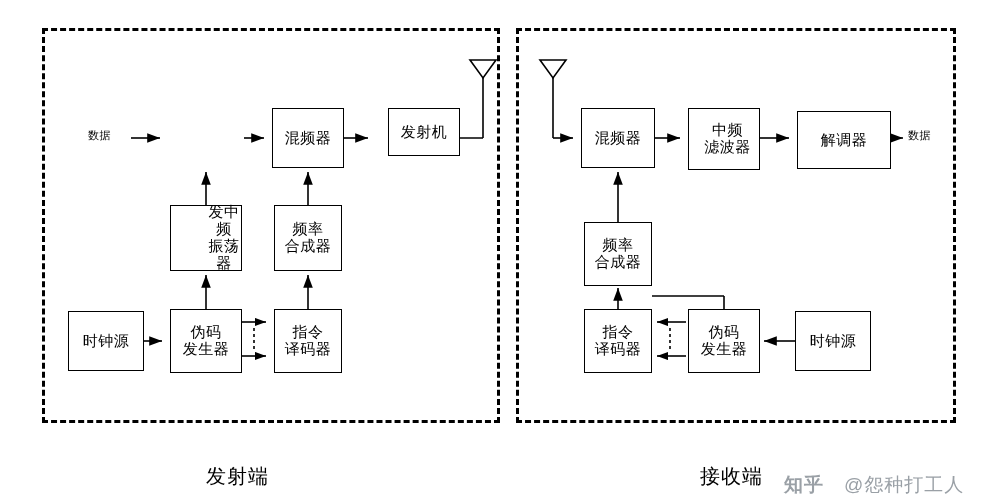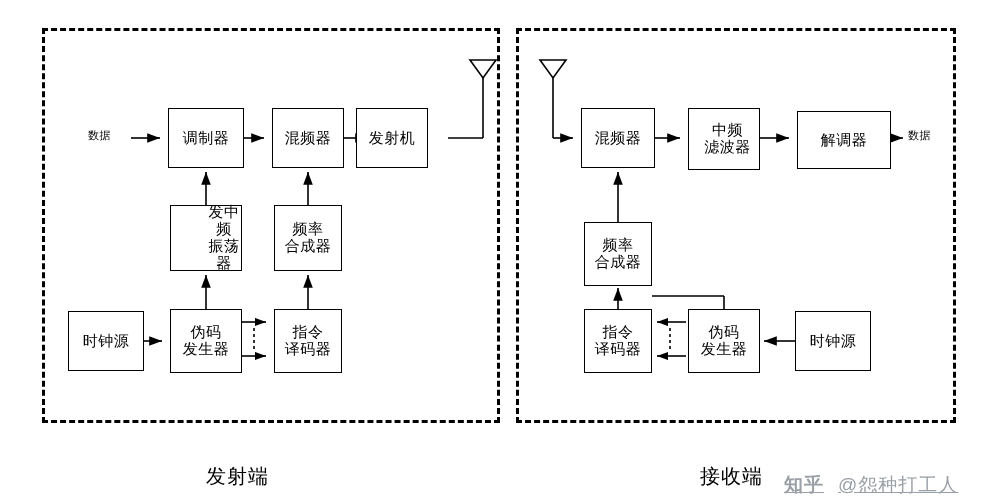--- a/index.html
+++ b/index.html
@@ -52,22 +52,21 @@
     letter-spacing: 1px;
   }
   .watermark {
     position: absolute;
     font-size: 19px;
     color: #9aa0a6;
     white-space: nowrap;
     letter-spacing: 1px;
     display: flex;
     align-items: center;
-    gap: 14px;
-    text-decoration: underline;
+    gap: 20px;
   }
   .wm-logo {
     font-size: 19px;
     color: #9aa0a6;
     font-weight: bold;
   }
   svg.wires {
     position: absolute;
     left: 0;
     top: 0;
@@ -134,23 +133,22 @@
 
       <line x1="686" y1="322" x2="657" y2="322" marker-end="url(#arrowsm)"></line>
       <line x1="686" y1="356" x2="657" y2="356" marker-end="url(#arrowsm)"></line>
       <line x1="670" y1="328" x2="670" y2="350" stroke-dasharray="3,3"></line>
 
       <line x1="724" y1="309" x2="724" y2="296"></line>
       <line x1="724" y1="296" x2="652" y2="296"></line>
     </g>
   </svg>
 
-  <div class="box" style="left:168px; top:108px; width:76px; height:60px;">调制器</div>
   <div class="box" style="left:272px; top:108px; width:72px; height:60px;">混频器</div>
-  <div class="box" style="left:356px; top:108px; width:72px; height:60px;">发射机</div>
+  <div class="box" style="left:388px; top:108px; width:72px; height:48px;">发射机</div>
   <div class="box" style="left:170px; top:205px; width:72px; height:66px;padding-left:36px;">发中频
 振荡器</div>
   <div class="box" style="left:274px; top:205px; width:68px; height:66px;">频率
 合成器</div>
   <div class="box" style="left:68px; top:311px; width:76px; height:60px;">时钟源</div>
   <div class="box" style="left:170px; top:309px; width:72px; height:64px;">伪码
 发生器</div>
   <div class="box" style="left:274px; top:309px; width:68px; height:64px;">指令
 译码器</div>
 

